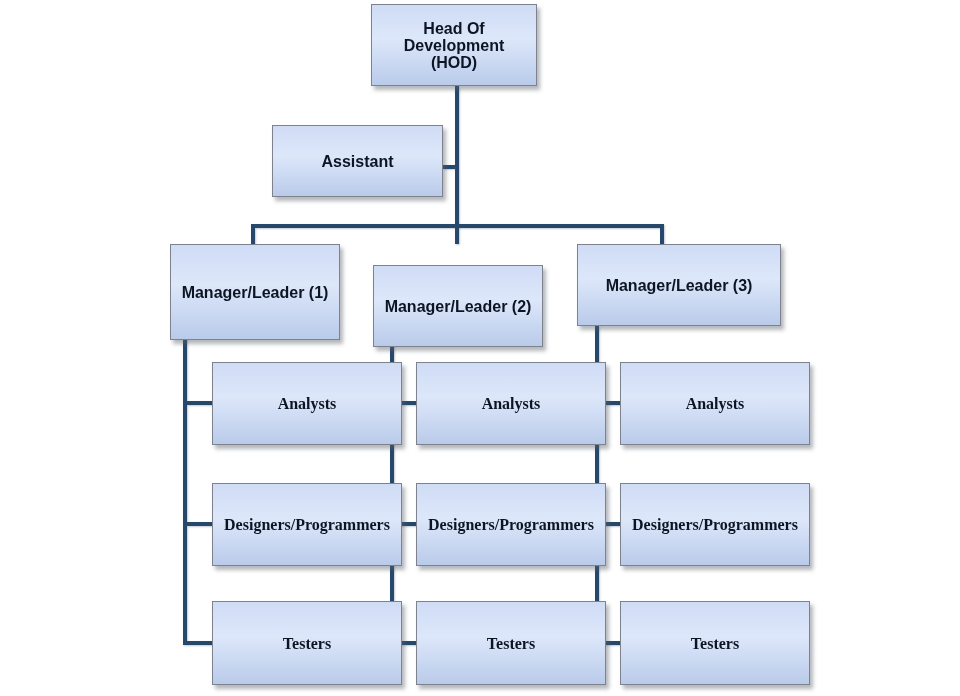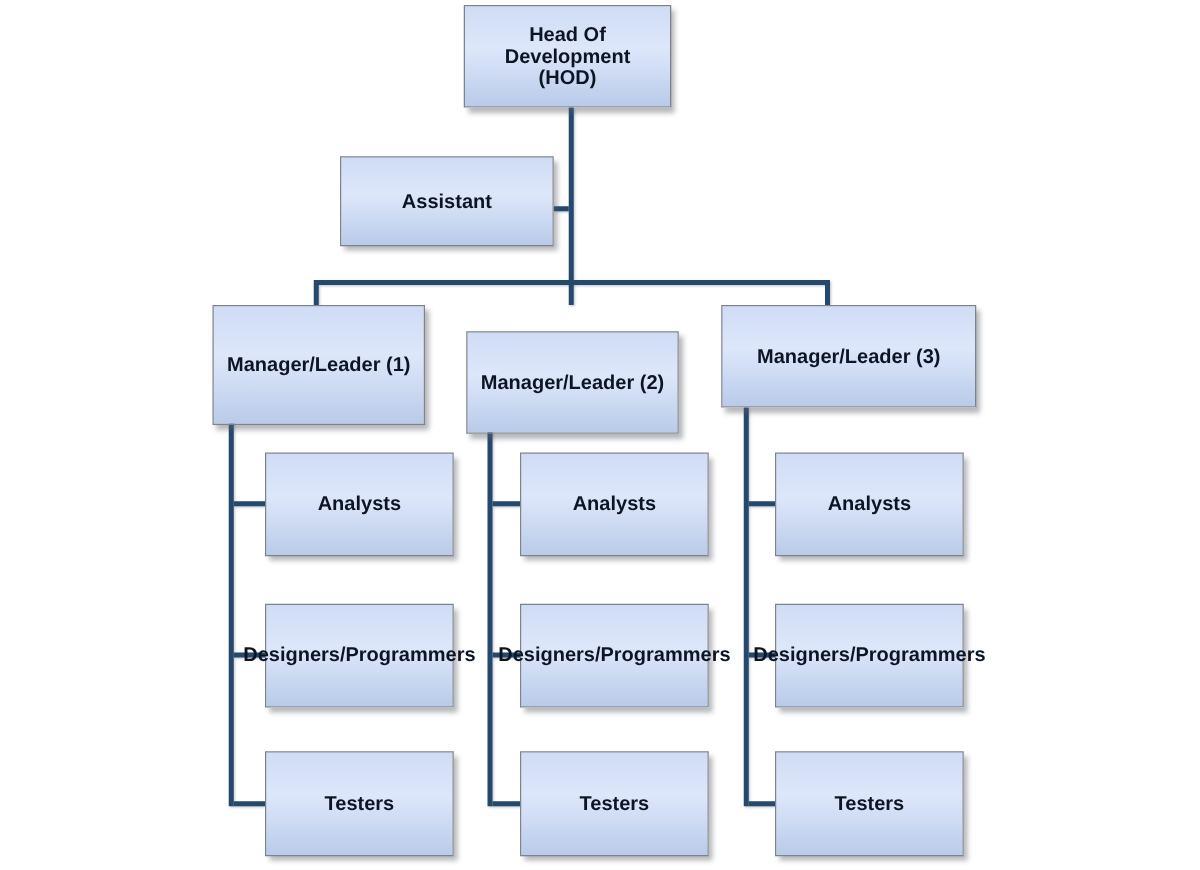--- a/index.html
+++ b/index.html
@@ -59,21 +59,21 @@
     font-weight: 700;
     font-size: 16px;
     line-height: 17px;
     padding: 0 8px;
   }
   .n-hod  { left: 371px; top: 4px;   width: 166px; height: 82px; }
   .n-asst { left: 272px; top: 125px; width: 171px; height: 72px; }
   .n-m1   { left: 170px; top: 244px; width: 170px; height: 96px; }
   .n-m2   { left: 373px; top: 244px; width: 170px; height: 82px; margin-top: 21px; }
   .n-m3   { left: 577px; top: 244px; width: 204px; height: 82px; }
-  .sub    { width: 151px; }
+  .sub    { width: 190px; font-family: Liberation Serif, serif; }
   .col1   { left: 212px; }
   .col2   { left: 416px; }
   .col3   { left: 620px; }
   .row-a  { top: 362px; height: 83px; }
   .row-d  { top: 483px; height: 83px; align-items: center; }
   .row-t  { top: 601px; height: 84px; justify-content: center; }
 </style>
 </head>
 <body>
 

